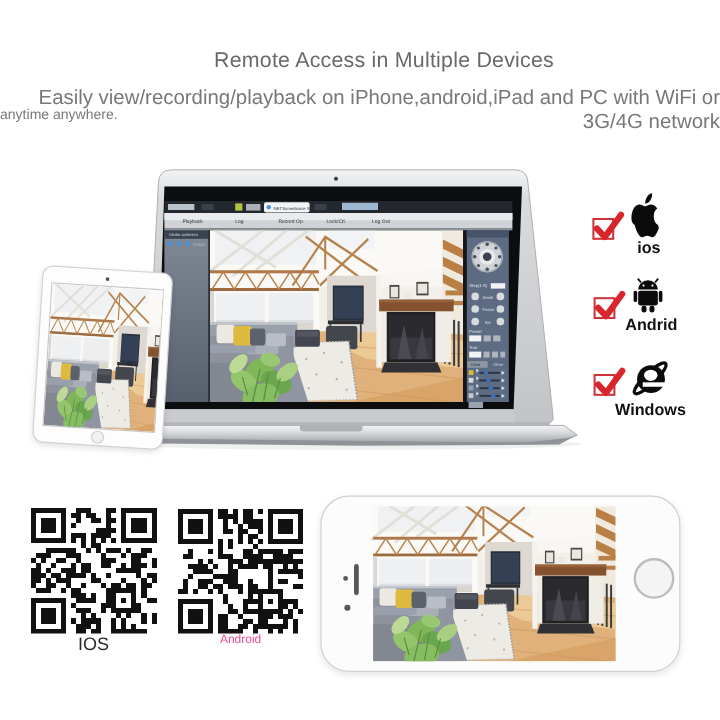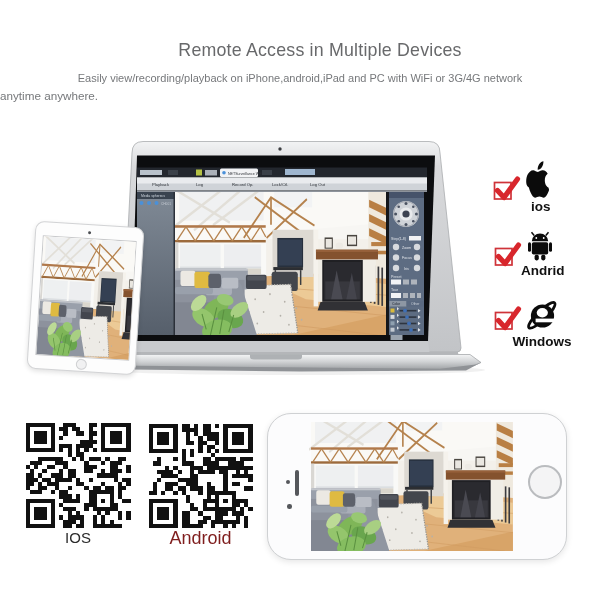--- a/index.html
+++ b/index.html
@@ -170,21 +170,21 @@
 <ellipse cx="112" cy="435" rx="42" ry="24" fill="#bcda96" transform="rotate(-36 112 435)"></ellipse>
 <ellipse cx="238" cy="422" rx="40" ry="22" fill="#98c873" transform="rotate(10 238 422)"></ellipse>
 <path d="M168,560 L198,452 M212,556 L232,462 M148,538 L128,478 M255,548 L278,482" stroke="#5a9040" stroke-width="5" fill="none"></path>
 </g>
 </g>
     </defs>
   </svg>
 
 <div class="abs" style="left:20px;top:40px;width:600px;text-align:center;font-size:17.8px;color:#68696b;letter-spacing:0.2px">Remote Access in Multiple Devices</div>
 
-<div class="abs" style="left:0;top:72px;width:600px;text-align:center;font-size:11px;color:#76787b">Easily view/recording/playback on iPhone,android,iPad and PC with WiFi or 3G/4G network</div>
+<div class="abs" style="left:0;top:72px;width:600px;text-align:right;font-size:17px;color:#76787b">Easily view/recording/playback on iPhone,android,iPad and PC with WiFi or 3G/4G network</div>
 
 <div class="abs" style="left:0;top:89px;width:600px;text-align:left;font-size:11.7px;color:#76787b">anytime anywhere.</div>
 
 <svg class="abs" style="left:0;top:0" width="600" height="600" viewBox="0 0 600 600">
 <defs>
 <linearGradient id="lidg" x1="0" y1="0" x2="0" y2="1">
 <stop offset="0" stop-color="#f2f3f4"></stop>
         <stop offset="0.12" stop-color="#d9dadc"></stop>
         <stop offset="1" stop-color="#c2c4c7"></stop>
 </linearGradient>
@@ -413,12 +413,12 @@
 <svg class="abs" style="left:24px;top:423px" width="108" height="105" viewBox="0 0 100 100" shape-rendering="crispEdges">
     <path d="M0,0h28v4h-28zM36,0h12v4h-12zM60,0h8v4h-8zM72,0h28v4h-28zM0,4h4v4h-4zM24,4h4v4h-4zM32,4h8v4h-8zM44,4h8v4h-8zM60,4h4v4h-4zM72,4h4v4h-4zM96,4h4v4h-4zM0,8h4v4h-4zM8,8h12v4h-12zM24,8h4v4h-4zM36,8h4v4h-4zM48,8h8v4h-8zM60,8h8v4h-8zM72,8h4v4h-4zM80,8h12v4h-12zM96,8h4v4h-4zM0,12h4v4h-4zM8,12h12v4h-12zM24,12h4v4h-4zM32,12h4v4h-4zM60,12h4v4h-4zM72,12h4v4h-4zM80,12h12v4h-12zM96,12h4v4h-4zM0,16h4v4h-4zM8,16h12v4h-12zM24,16h4v4h-4zM52,16h16v4h-16zM72,16h4v4h-4zM80,16h12v4h-12zM96,16h4v4h-4zM0,20h4v4h-4zM24,20h4v4h-4zM32,20h12v4h-12zM48,20h16v4h-16zM72,20h4v4h-4zM96,20h4v4h-4zM0,24h28v4h-28zM32,24h4v4h-4zM40,24h4v4h-4zM48,24h4v4h-4zM56,24h4v4h-4zM64,24h4v4h-4zM72,24h28v4h-28zM40,28h4v4h-4zM48,28h8v4h-8zM12,32h24v4h-24zM44,32h4v4h-4zM52,32h4v4h-4zM60,32h12v4h-12zM76,32h4v4h-4zM88,32h8v4h-8zM4,36h12v4h-12zM28,36h12v4h-12zM56,36h4v4h-4zM72,36h4v4h-4zM80,36h12v4h-12zM0,40h4v4h-4zM8,40h4v4h-4zM20,40h8v4h-8zM36,40h4v4h-4zM56,40h12v4h-12zM80,40h8v4h-8zM96,40h4v4h-4zM4,44h4v4h-4zM16,44h4v4h-4zM32,44h4v4h-4zM40,44h8v4h-8zM56,44h8v4h-8zM72,44h4v4h-4zM80,44h12v4h-12zM96,44h4v4h-4zM0,48h8v4h-8zM12,48h4v4h-4zM24,48h12v4h-12zM40,48h8v4h-8zM68,48h20v4h-20zM0,52h12v4h-12zM16,52h8v4h-8zM28,52h16v4h-16zM48,52h4v4h-4zM60,52h4v4h-4zM84,52h4v4h-4zM92,52h8v4h-8zM0,56h8v4h-8zM12,56h4v4h-4zM20,56h12v4h-12zM48,56h8v4h-8zM72,56h4v4h-4zM88,56h4v4h-4zM96,56h4v4h-4zM0,60h4v4h-4zM12,60h8v4h-8zM28,60h4v4h-4zM40,60h4v4h-4zM56,60h4v4h-4zM64,60h8v4h-8zM76,60h8v4h-8zM88,60h8v4h-8zM4,64h12v4h-12zM24,64h4v4h-4zM32,64h8v4h-8zM60,64h24v4h-24zM88,64h4v4h-4zM32,68h12v4h-12zM48,68h4v4h-4zM60,68h8v4h-8zM80,68h4v4h-4zM88,68h4v4h-4zM0,72h28v4h-28zM36,72h16v4h-16zM60,72h8v4h-8zM72,72h4v4h-4zM80,72h4v4h-4zM92,72h8v4h-8zM0,76h4v4h-4zM24,76h4v4h-4zM32,76h4v4h-4zM56,76h12v4h-12zM80,76h8v4h-8zM0,80h4v4h-4zM8,80h12v4h-12zM24,80h4v4h-4zM36,80h12v4h-12zM56,80h4v4h-4zM64,80h24v4h-24zM0,84h4v4h-4zM8,84h12v4h-12zM24,84h4v4h-4zM40,84h4v4h-4zM48,84h4v4h-4zM68,84h4v4h-4zM76,84h4v4h-4zM88,84h4v4h-4zM96,84h4v4h-4zM0,88h4v4h-4zM8,88h12v4h-12zM24,88h4v4h-4zM32,88h4v4h-4zM40,88h16v4h-16zM64,88h4v4h-4zM72,88h4v4h-4zM88,88h4v4h-4zM96,88h4v4h-4zM0,92h4v4h-4zM24,92h4v4h-4zM36,92h12v4h-12zM52,92h4v4h-4zM64,92h4v4h-4zM72,92h4v4h-4zM80,92h4v4h-4zM0,96h28v4h-28zM36,96h8v4h-8zM48,96h8v4h-8zM64,96h28v4h-28z" fill="#111"></path>
   </svg>
 
 <div class="abs" style="left:24px;top:529px;width:108px;text-align:center;font-size:15px;color:#2b2b2b">IOS</div>
 
 <svg class="abs" style="left:148px;top:424px" width="105" height="104" viewBox="0 0 100 100" shape-rendering="crispEdges">
     <path d="M0,0h28v4h-28zM32,0h8v4h-8zM44,0h4v4h-4zM52,0h8v4h-8zM64,0h4v4h-4zM72,0h28v4h-28zM0,4h4v4h-4zM24,4h4v4h-4zM32,4h16v4h-16zM52,4h8v4h-8zM72,4h4v4h-4zM96,4h4v4h-4zM0,8h4v4h-4zM8,8h12v4h-12zM24,8h4v4h-4zM36,8h4v4h-4zM44,8h4v4h-4zM52,8h16v4h-16zM72,8h4v4h-4zM80,8h12v4h-12zM96,8h4v4h-4zM0,12h4v4h-4zM8,12h12v4h-12zM24,12h4v4h-4zM36,12h4v4h-4zM48,12h4v4h-4zM56,12h12v4h-12zM72,12h4v4h-4zM80,12h12v4h-12zM96,12h4v4h-4zM0,16h4v4h-4zM8,16h12v4h-12zM24,16h4v4h-4zM36,16h8v4h-8zM48,16h8v4h-8zM64,16h4v4h-4zM72,16h4v4h-4zM80,16h12v4h-12zM96,16h4v4h-4zM0,20h4v4h-4zM24,20h4v4h-4zM48,20h4v4h-4zM56,20h8v4h-8zM72,20h4v4h-4zM96,20h4v4h-4zM0,24h28v4h-28zM32,24h4v4h-4zM40,24h4v4h-4zM48,24h4v4h-4zM56,24h4v4h-4zM64,24h4v4h-4zM72,24h28v4h-28zM32,28h4v4h-4zM40,28h4v4h-4zM60,28h4v4h-4zM8,32h4v4h-4zM24,32h4v4h-4zM32,32h4v4h-4zM52,32h8v4h-8zM64,32h20v4h-20zM88,32h12v4h-12zM4,36h8v4h-8zM32,36h12v4h-12zM52,36h16v4h-16zM76,36h16v4h-16zM16,40h4v4h-4zM24,40h4v4h-4zM40,40h12v4h-12zM56,40h44v4h-44zM8,44h16v4h-16zM28,44h4v4h-4zM40,44h4v4h-4zM48,44h16v4h-16zM68,44h8v4h-8zM84,44h4v4h-4zM92,44h4v4h-4zM12,48h16v4h-16zM40,48h8v4h-8zM72,48h4v4h-4zM80,48h20v4h-20zM8,52h4v4h-4zM28,52h20v4h-20zM72,52h4v4h-4zM96,52h4v4h-4zM4,56h4v4h-4zM16,56h12v4h-12zM36,56h12v4h-12zM56,56h4v4h-4zM72,56h4v4h-4zM80,56h8v4h-8zM4,60h4v4h-4zM16,60h8v4h-8zM28,60h8v4h-8zM40,60h12v4h-12zM56,60h8v4h-8zM72,60h4v4h-4zM92,60h8v4h-8zM0,64h8v4h-8zM12,64h4v4h-4zM24,64h4v4h-4zM32,64h4v4h-4zM48,64h4v4h-4zM56,64h28v4h-28zM36,68h4v4h-4zM56,68h4v4h-4zM64,68h4v4h-4zM80,68h4v4h-4zM0,72h28v4h-28zM36,72h4v4h-4zM52,72h16v4h-16zM72,72h4v4h-4zM80,72h16v4h-16zM0,76h4v4h-4zM24,76h4v4h-4zM40,76h4v4h-4zM52,76h4v4h-4zM64,76h4v4h-4zM80,76h8v4h-8zM92,76h4v4h-4zM0,80h4v4h-4zM8,80h12v4h-12zM24,80h4v4h-4zM40,80h8v4h-8zM52,80h32v4h-32zM88,80h4v4h-4zM96,80h4v4h-4zM0,84h4v4h-4zM8,84h12v4h-12zM24,84h4v4h-4zM32,84h8v4h-8zM48,84h4v4h-4zM64,84h12v4h-12zM80,84h12v4h-12zM0,88h4v4h-4zM8,88h12v4h-12zM24,88h4v4h-4zM32,88h8v4h-8zM52,88h8v4h-8zM64,88h8v4h-8zM84,88h4v4h-4zM92,88h4v4h-4zM0,92h4v4h-4zM24,92h4v4h-4zM32,92h8v4h-8zM48,92h8v4h-8zM60,92h28v4h-28zM92,92h4v4h-4zM0,96h28v4h-28zM32,96h20v4h-20zM60,96h4v4h-4zM72,96h4v4h-4zM80,96h4v4h-4zM92,96h4v4h-4z" fill="#111"></path>
   </svg>
 
-<div class="abs" style="left:148px;top:528px;width:105px;text-align:center;font-size:18px;color:#7f1d1d">Android</div>
+<div class="abs" style="left:148px;top:528px;width:105px;text-align:center;font-size:10px;color:#ec4899">Android</div>
 </body></html>

